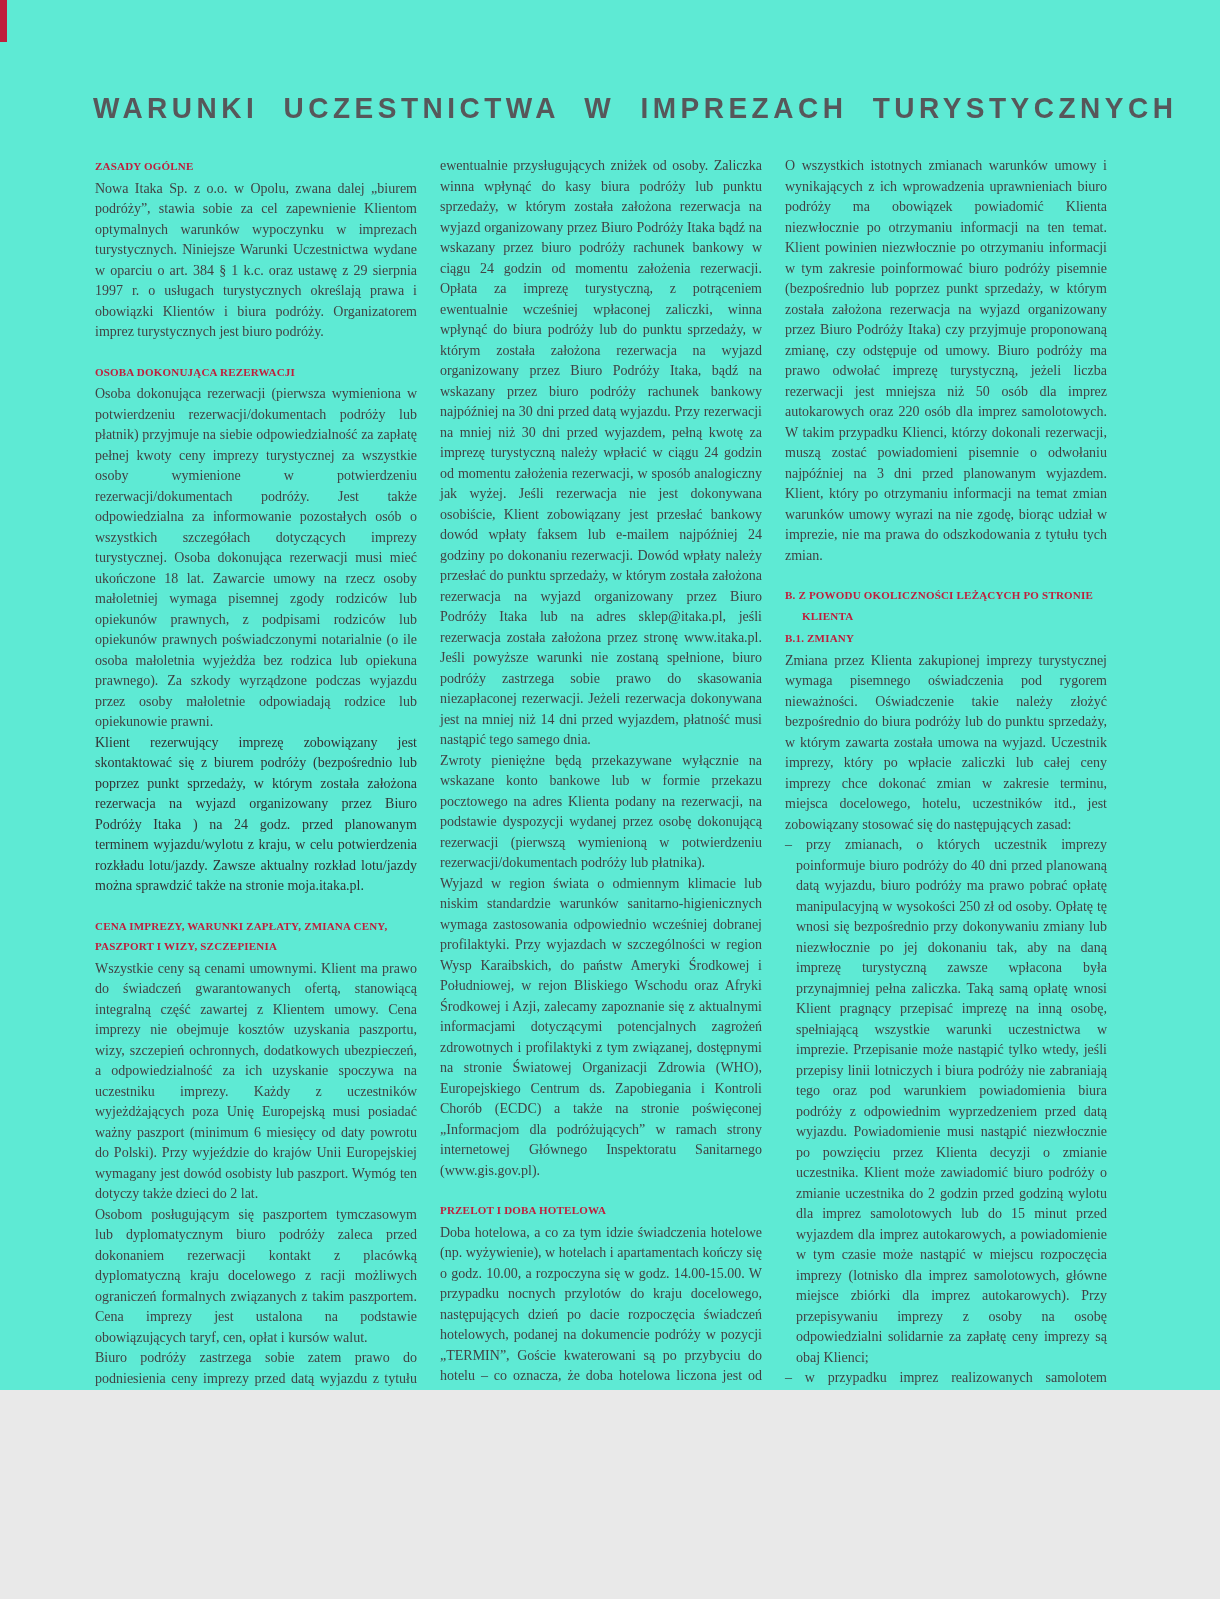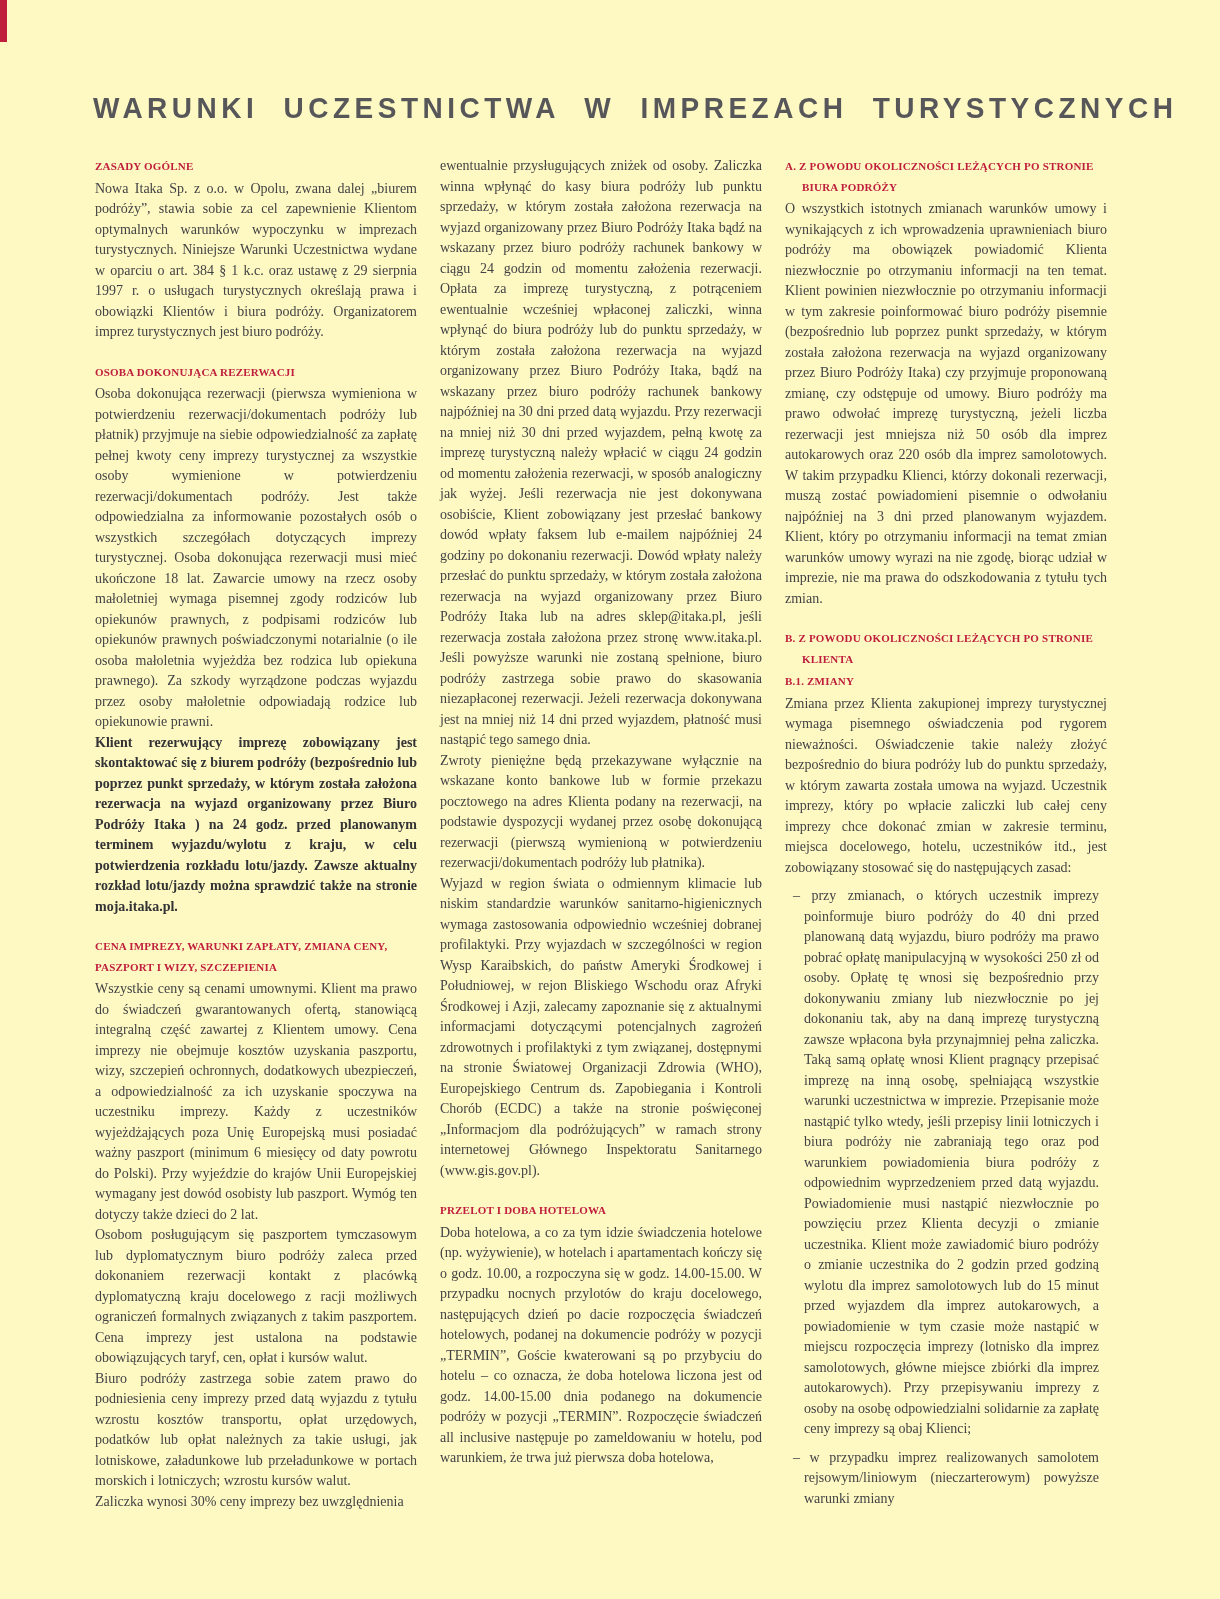--- a/index.html
+++ b/index.html
@@ -1,20 +1,20 @@
 <!DOCTYPE html>
 <html lang="pl"><head>
 <meta charset="utf-8">
 <style>
   html,body { margin:0; padding:0; background:#e9e9e9; }
   .page {
     position:relative;
-    width:1220px; height:1599px;
+    width:1220px; height:1390px;
     margin:0 auto;
-    background:#fef9c3;
+    background:#5eead4;
     overflow:hidden;
     font-family:"Liberation Serif", serif;
   }
   .corner-mark {
     position:absolute; left:0; top:0;
     width:7px; height:42px;
     background:#c01f3c;
   }
   .title {
     position:absolute; left:93px; top:92px; width:1020px;
@@ -49,23 +49,23 @@
     font-size:11px;
     line-height:20.5px;
     letter-spacing:0.2px;
   }
   .h + .h, .h + .hh, .hh + .h, .hh + .hh { margin-top:0; }
   .hh { padding-left:17px; text-indent:-17px; }
   .p {
     margin:0;
     text-align:justify;
   }
-  .p.bold { font-weight:700; color:#333335; }
+  .p.bold { font-weight:400; color:#333335; }
   .li {
-    margin:8px;
+    margin:0;
     text-align:justify;
     padding-left:11px;
     text-indent:-11px;
   }
 </style>
 </head>
 <body>
 
 <div class="page">
   <div class="corner-mark"></div>
@@ -89,21 +89,20 @@
 
     <div class="col">
       <p class="p">ewentualnie przysługujących zniżek od osoby. Zaliczka winna wpłynąć do kasy biura podróży lub punktu sprzedaży, w którym została założona rezerwacja na wyjazd organizowany przez Biuro Podróży Itaka bądź na wskazany przez biuro podróży rachunek bankowy w ciągu 24 godzin od momentu założenia rezerwacji. Opłata za imprezę turystyczną, z potrąceniem ewentualnie wcześniej wpłaconej zaliczki, winna wpłynąć do biura podróży lub do punktu sprzedaży, w którym została założona rezerwacja na wyjazd organizowany przez Biuro Podróży Itaka, bądź na wskazany przez biuro podróży rachunek bankowy najpóźniej na 30 dni przed datą wyjazdu. Przy rezerwacji na mniej niż 30 dni przed wyjazdem, pełną kwotę za imprezę turystyczną należy wpłacić w ciągu 24 godzin od momentu założenia rezerwacji, w sposób analogiczny jak wyżej. Jeśli rezerwacja nie jest dokonywana osobiście, Klient zobowiązany jest przesłać bankowy dowód wpłaty faksem lub e-mailem najpóźniej 24 godziny po dokonaniu rezerwacji. Dowód wpłaty należy przesłać do punktu sprzedaży, w którym została założona rezerwacja na wyjazd organizowany przez Biuro Podróży Itaka lub na adres sklep@itaka.pl, jeśli rezerwacja została założona przez stronę www.itaka.pl. Jeśli powyższe warunki nie zostaną spełnione, biuro podróży zastrzega sobie prawo do skasowania niezapłaconej rezerwacji. Jeżeli rezerwacja dokonywana jest na mniej niż 14 dni przed wyjazdem, płatność musi nastąpić tego samego dnia.</p>
       <p class="p">Zwroty pieniężne będą przekazywane wyłącznie na wskazane konto bankowe lub w formie przekazu pocztowego na adres Klienta podany na rezerwacji, na podstawie dyspozycji wydanej przez osobę dokonującą rezerwacji (pierwszą wymienioną w potwierdzeniu rezerwacji/dokumentach podróży lub płatnika).</p>
       <p class="p">Wyjazd w region świata o odmiennym klimacie lub niskim standardzie warunków sanitarno-higienicznych wymaga zastosowania odpowiednio wcześniej dobranej profilaktyki. Przy wyjazdach w szczególności w region Wysp Karaibskich, do państw Ameryki Środkowej i Południowej, w rejon Bliskiego Wschodu oraz Afryki Środkowej i Azji, zalecamy zapoznanie się z aktualnymi informacjami dotyczącymi potencjalnych zagrożeń zdrowotnych i profilaktyki z tym związanej, dostępnymi na stronie Światowej Organizacji Zdrowia (WHO), Europejskiego Centrum ds. Zapobiegania i Kontroli Chorób (ECDC) a także na stronie poświęconej „Informacjom dla podróżujących” w ramach strony internetowej Głównego Inspektoratu Sanitarnego (www.gis.gov.pl).</p>
       <h3 class="h">PRZELOT I DOBA HOTELOWA</h3>
       <p class="p">Doba hotelowa, a co za tym idzie świadczenia hotelowe (np. wyżywienie), w hotelach i apartamentach kończy się o godz. 10.00, a rozpoczyna się w godz. 14.00-15.00. W przypadku nocnych przylotów do kraju docelowego, następujących dzień po dacie rozpoczęcia świadczeń hotelowych, podanej na dokumencie podróży w pozycji „TERMIN”, Goście kwaterowani są po przybyciu do hotelu – co oznacza, że doba hotelowa liczona jest od godz. 14.00-15.00 dnia podanego na dokumencie podróży w pozycji „TERMIN”. Rozpoczęcie świadczeń all inclusive następuje po zameldowaniu w hotelu, pod warunkiem, że trwa już pierwsza doba hotelowa,</p>
     </div>
 
     <div class="col">
-      <h3 class="hh">A. Z POWODU OKOLICZNOŚCI LEŻĄCYCH PO STRONIE BIURA PODRÓŻY</h3>
       <p class="p">O wszystkich istotnych zmianach warunków umowy i wynikających z ich wprowadzenia uprawnieniach biuro podróży ma obowiązek powiadomić Klienta niezwłocznie po otrzymaniu informacji na ten temat. Klient powinien niezwłocznie po otrzymaniu informacji w tym zakresie poinformować biuro podróży pisemnie (bezpośrednio lub poprzez punkt sprzedaży, w którym została założona rezerwacja na wyjazd organizowany przez Biuro Podróży Itaka) czy przyjmuje proponowaną zmianę, czy odstępuje od umowy. Biuro podróży ma prawo odwołać imprezę turystyczną, jeżeli liczba rezerwacji jest mniejsza niż 50 osób dla imprez autokarowych oraz 220 osób dla imprez samolotowych. W takim przypadku Klienci, którzy dokonali rezerwacji, muszą zostać powiadomieni pisemnie o odwołaniu najpóźniej na 3 dni przed planowanym wyjazdem. Klient, który po otrzymaniu informacji na temat zmian warunków umowy wyrazi na nie zgodę, biorąc udział w imprezie, nie ma prawa do odszkodowania z tytułu tych zmian.</p>
       <h3 class="hh">B. Z POWODU OKOLICZNOŚCI LEŻĄCYCH PO STRONIE KLIENTA</h3>
       <h3 class="h">B.1. ZMIANY</h3>
       <p class="p">Zmiana przez Klienta zakupionej imprezy turystycznej wymaga pisemnego oświadczenia pod rygorem nieważności. Oświadczenie takie należy złożyć bezpośrednio do biura podróży lub do punktu sprzedaży, w którym zawarta została umowa na wyjazd. Uczestnik imprezy, który po wpłacie zaliczki lub całej ceny imprezy chce dokonać zmian w zakresie terminu, miejsca docelowego, hotelu, uczestników itd., jest zobowiązany stosować się do następujących zasad:</p>
       <p class="li">– przy zmianach, o których uczestnik imprezy poinformuje biuro podróży do 40 dni przed planowaną datą wyjazdu, biuro podróży ma prawo pobrać opłatę manipulacyjną w wysokości 250 zł od osoby. Opłatę tę wnosi się bezpośrednio przy dokonywaniu zmiany lub niezwłocznie po jej dokonaniu tak, aby na daną imprezę turystyczną zawsze wpłacona była przynajmniej pełna zaliczka. Taką samą opłatę wnosi Klient pragnący przepisać imprezę na inną osobę, spełniającą wszystkie warunki uczestnictwa w imprezie. Przepisanie może nastąpić tylko wtedy, jeśli przepisy linii lotniczych i biura podróży nie zabraniają tego oraz pod warunkiem powiadomienia biura podróży z odpowiednim wyprzedzeniem przed datą wyjazdu. Powiadomienie musi nastąpić niezwłocznie po powzięciu przez Klienta decyzji o zmianie uczestnika. Klient może zawiadomić biuro podróży o zmianie uczestnika do 2 godzin przed godziną wylotu dla imprez samolotowych lub do 15 minut przed wyjazdem dla imprez autokarowych, a powiadomienie w tym czasie może nastąpić w miejscu rozpoczęcia imprezy (lotnisko dla imprez samolotowych, główne miejsce zbiórki dla imprez autokarowych). Przy przepisywaniu imprezy z osoby na osobę odpowiedzialni solidarnie za zapłatę ceny imprezy są obaj Klienci;</p>
       <p class="li">– w przypadku imprez realizowanych samolotem rejsowym/liniowym (nieczarterowym) powyższe warunki zmiany</p>
     </div>
 
   </div>
 </div>

